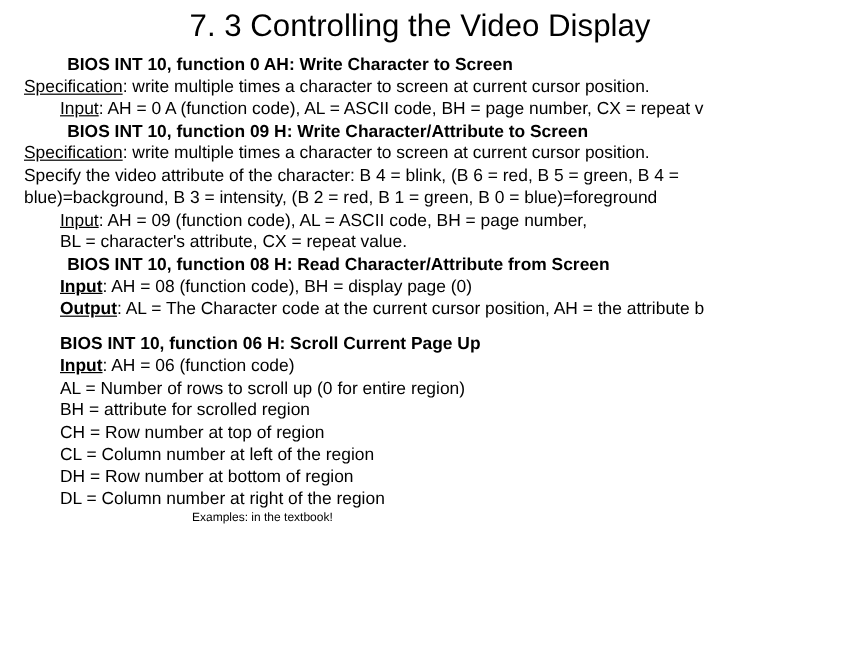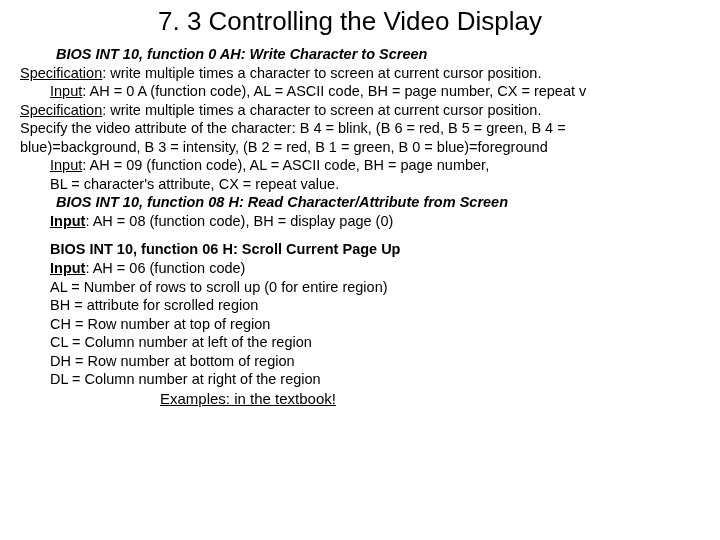--- a/index.html
+++ b/index.html
@@ -25,27 +25,26 @@
   .body-text {
     font-size: 14.5px;
     line-height: 1.28;
   }
   .body-text p {
     margin: 0;
   }
   .bold { font-weight: bold; }
   .u { text-decoration: underline; }
   .indent1 { padding-left: 30px; }
-  .indent2 { padding-left: 36px; font-style: italic; }
+  .indent2 { padding-left: 36px; }
   .block2 { margin-top: 10px; }
   .examples {
-    font-size: 15px;
+    font-size: 10px;
     margin-top: 10px;
     padding-left: 140px;
-    text-decoration: underline;
   }
 </style>
 </head>
 <body>
 
 <div class="page">
 
   <div class="title">7. 3 Controlling the Video Display</div>
 
   <div class="body-text">
@@ -53,35 +52,41 @@
     <p class="indent2">
       <span class="bold">BIOS</span><span class="bold"> INT 10, function 0 AH: Write Character to Screen</span>
     </p>
     <p>
       <span class="u">Specification</span><span>: write multiple times a character to screen at current cursor position.</span>
     </p>
     <p class="indent1">
       <span class="u">Input</span><span>: AH = 0 A (function code), AL = ASCII code, BH = page number, CX = repeat v</span>
     </p>
 
+    <p class="indent2">
+      <span class="bold">BIOS</span><span class="bold"> INT 10, function 09 H: Write Character/Attribute to Screen</span>
+    </p>
     <p>
       <span class="u">Specification</span><span>: write multiple times a character to screen at current cursor position.</span>
     </p>
     <p>Specify the video attribute of the character: B 4 =  blink, (B 6 = red, B 5 = green, B 4 =</p>
     <p>blue)=background, B 3 = intensity, (B 2 = red, B 1 = green, B 0 = blue)=foreground</p>
     <p class="indent1">
       <span class="u">Input</span><span>: AH = 09 (function code), AL = ASCII code, BH = page number,</span>
     </p>
     <p class="indent1">BL = character's attribute, CX = repeat value.</p>
 
     <p class="indent2">
       <span class="bold">BIOS</span><span class="bold"> INT 10, function 08 H: Read Character/Attribute from Screen</span>
     </p>
     <p class="indent1">
       <span class="u bold">Input</span><span>: AH = 08 (function code),  BH = display page (0)</span>
+    </p>
+    <p class="indent1">
+      <span class="u bold">Output</span><span>: AL = The Character code at the current cursor position, AH = the attribute b</span>
     </p>
 
     <div class="block2">
       <p class="indent1">
         <span class="bold">BIOS</span><span class="bold"> INT 10, function 06 H: Scroll Current Page Up</span>
       </p>
       <p class="indent1">
         <span class="u bold">Input</span><span>: AH = 06 (function code)</span>
       </p>
       <p class="indent1">AL = Number of rows to scroll up (0 for entire region)</p>

